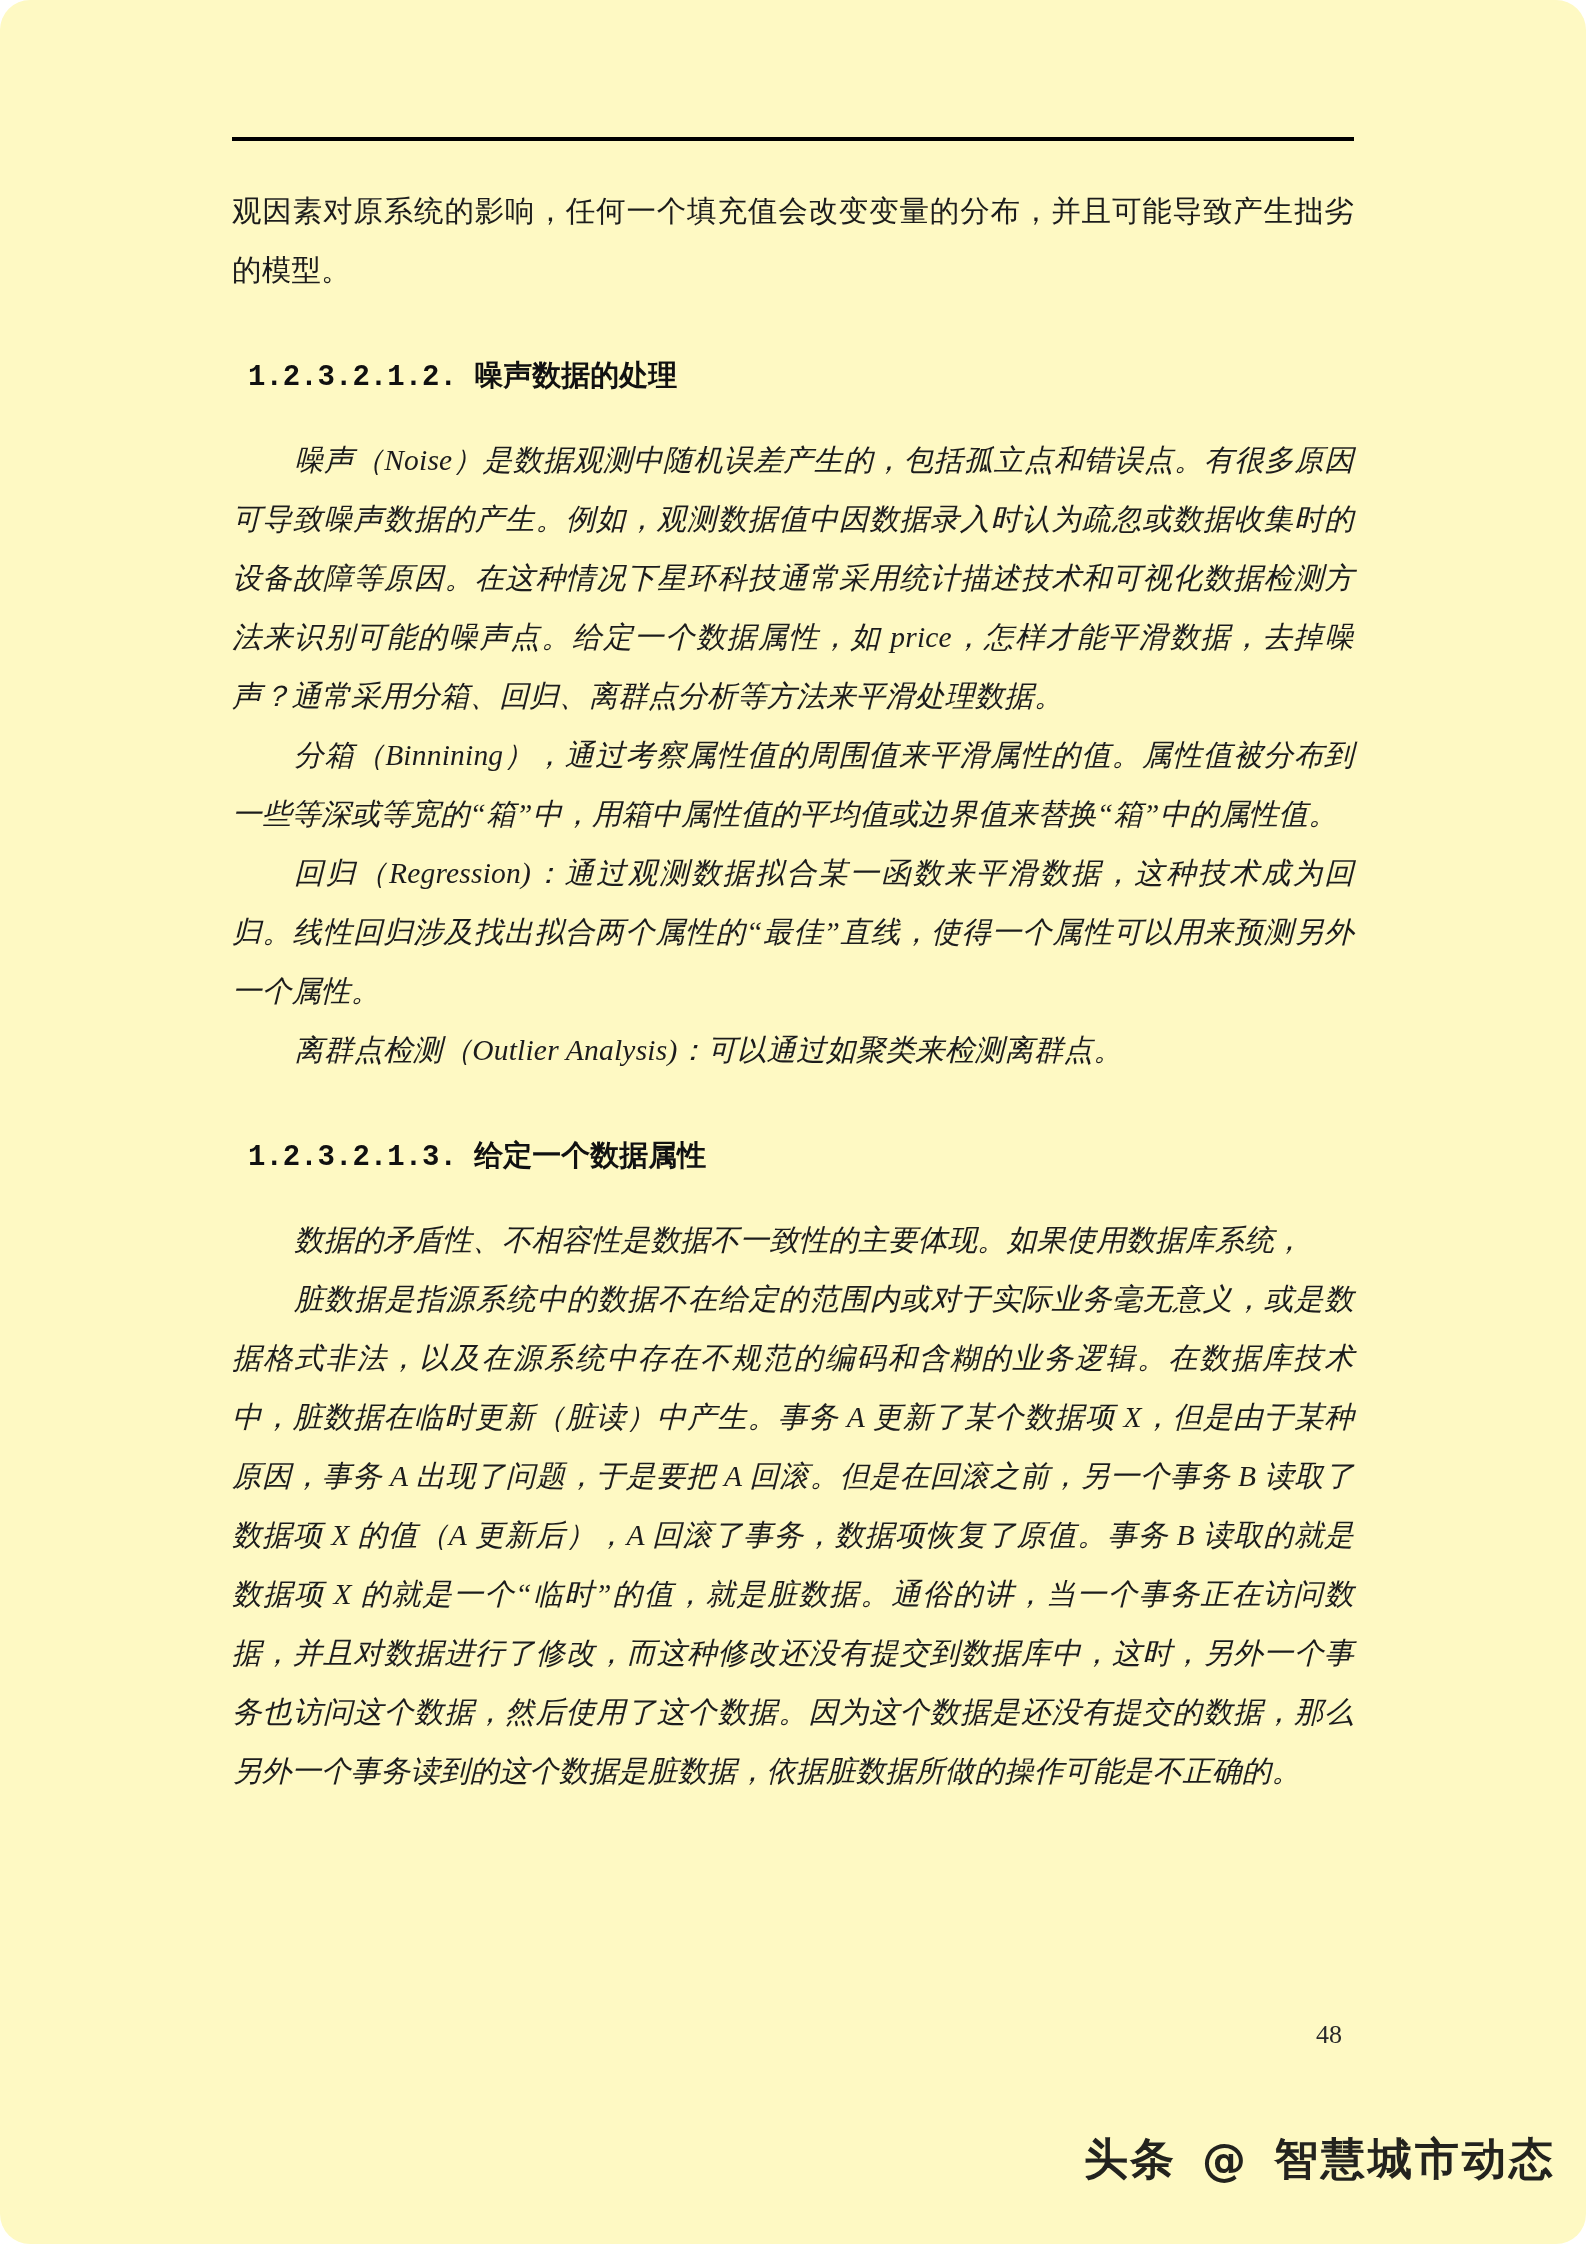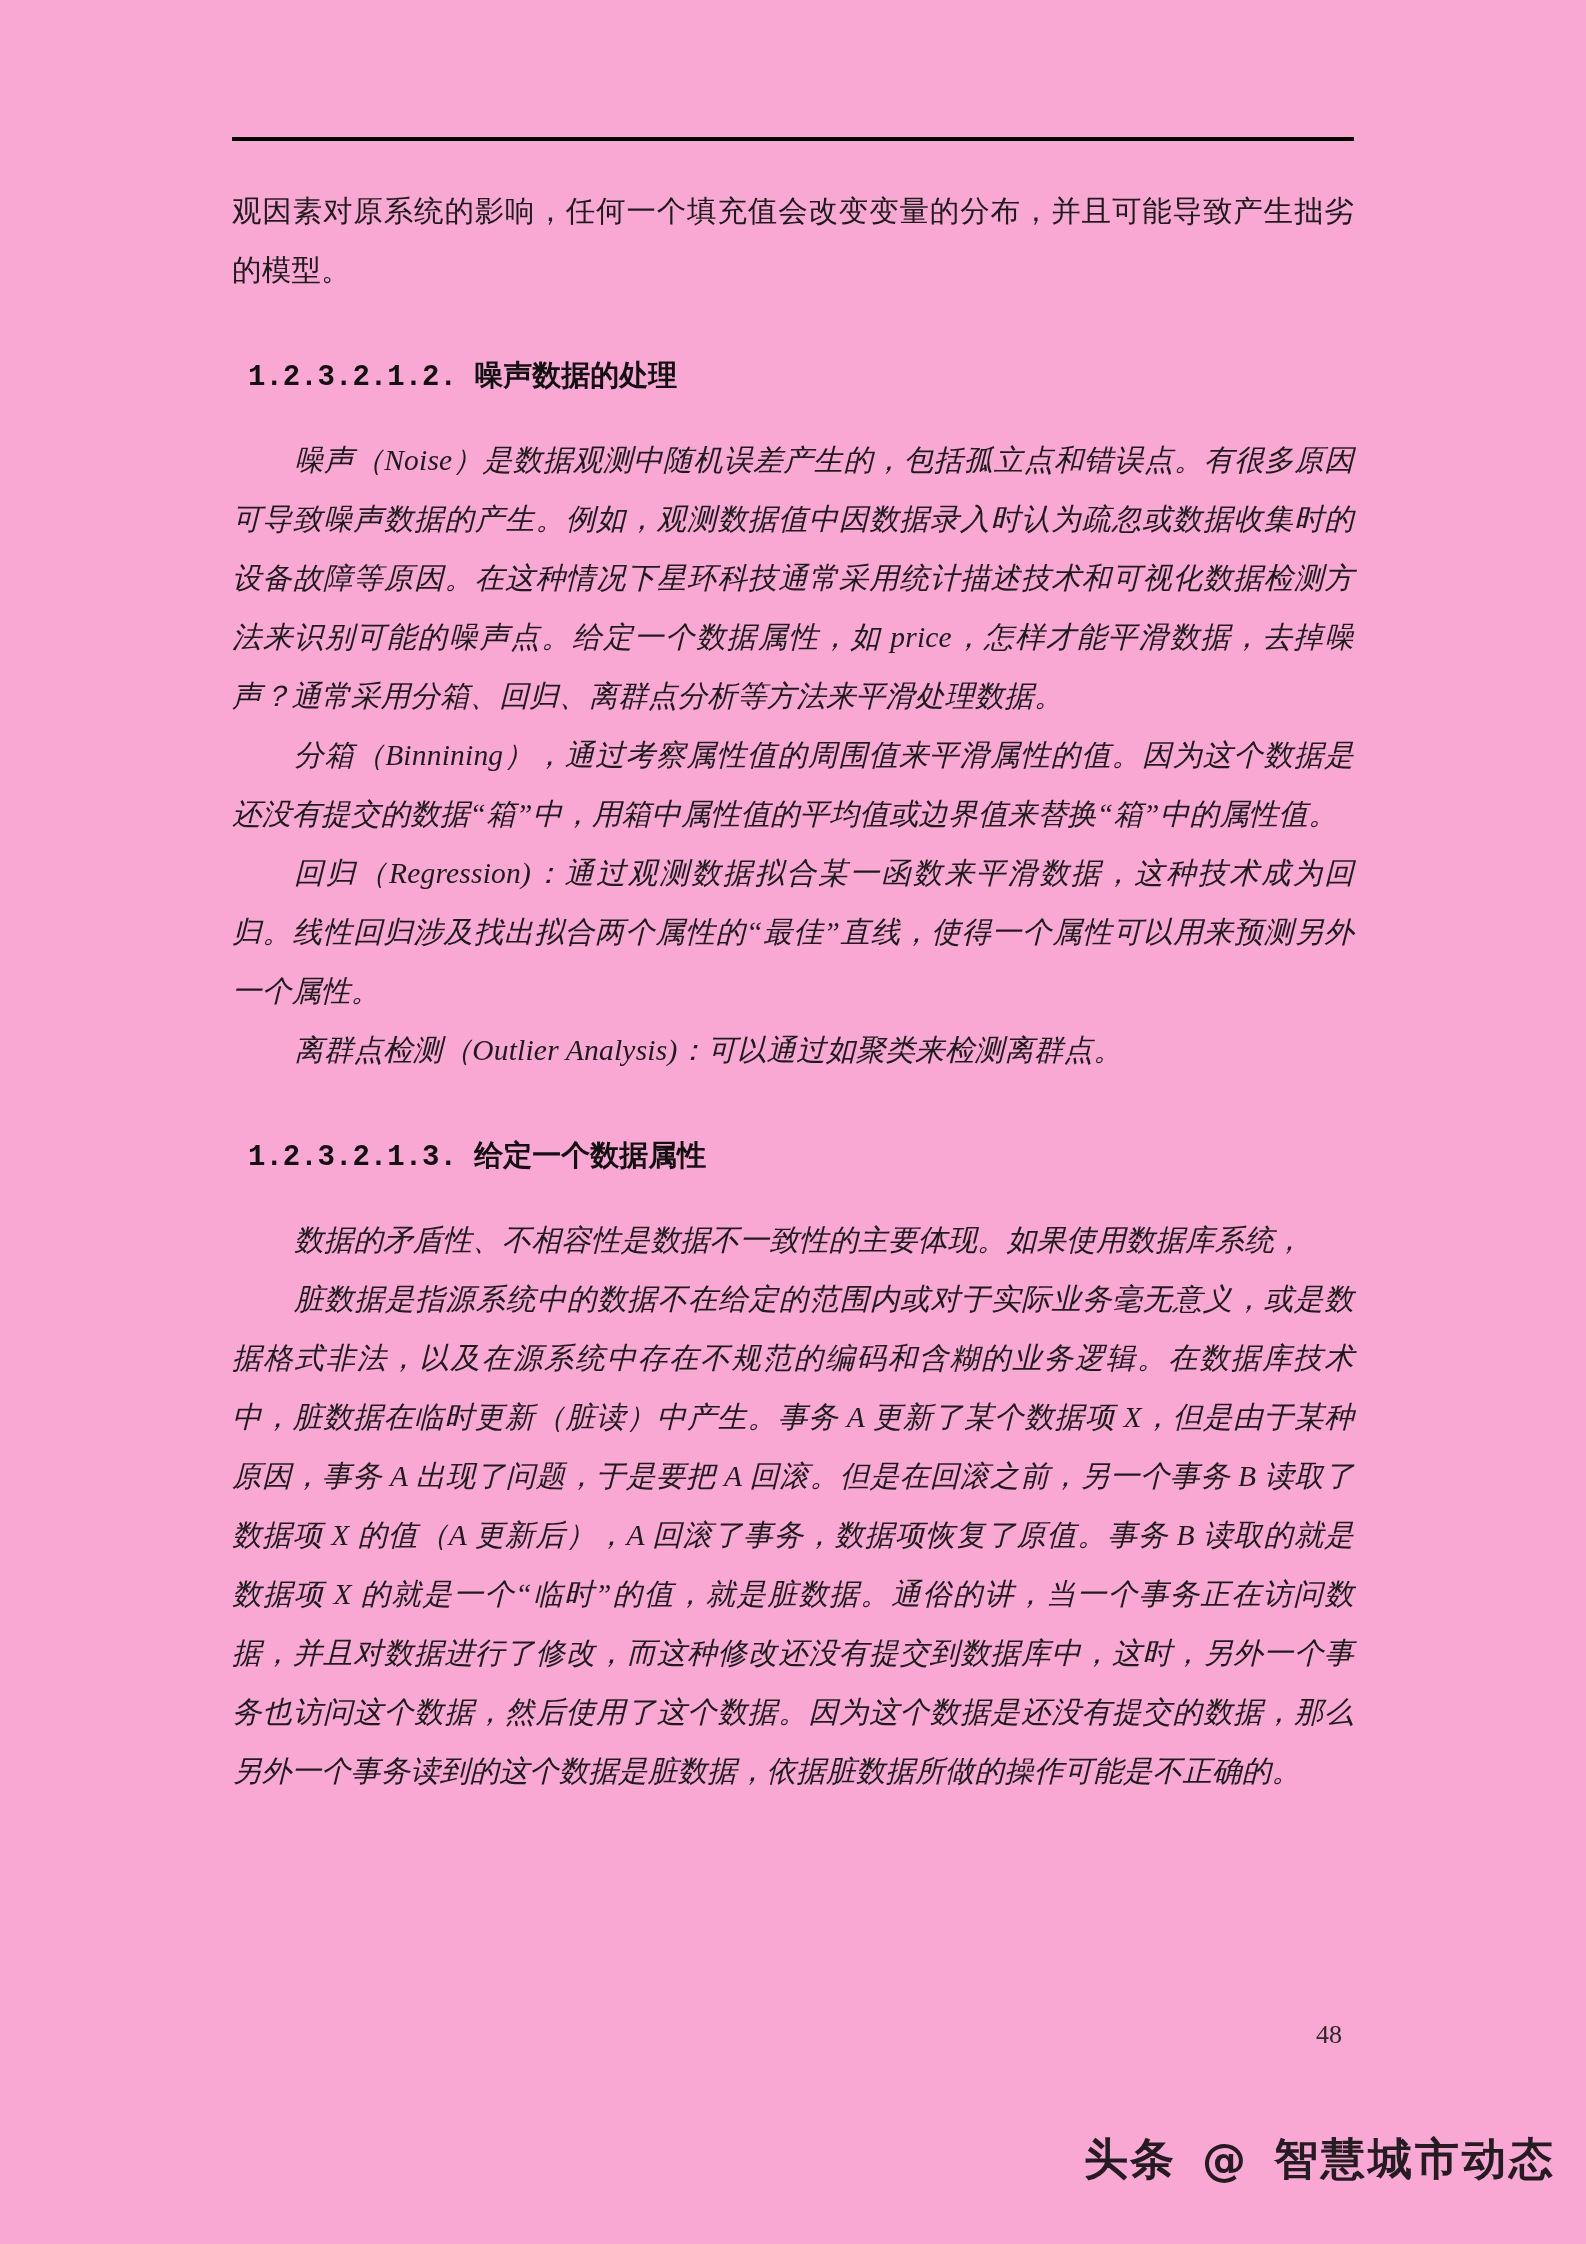--- a/index.html
+++ b/index.html
@@ -4,24 +4,25 @@
 <style>
   html, body {
     margin: 0;
     padding: 0;
     background: #ffffff;
   }
   .page {
     position: relative;
     width: 1586px;
     height: 2244px;
-    background: #f9a8d4;
+    background: #fef9c3;
     overflow: hidden;
     font-family: "Liberation Serif", "DejaVu Serif", serif;
     color: #1a1a1a;
+    border-radius: 30px;
   }
   .header-rule {
     position: absolute;
     left: 232px;
     top: 137px;
     width: 1122px;
     height: 4px;
     background: #000000;
   }
   .body-block {
@@ -96,21 +97,21 @@
   <div class="body-block">
 
     <p class="para">观因素对原系统的影响，任何一个填充值会改变变量的分布，并且可能导致产生拙劣的模型。</p>
 
     <div class="gap-before-heading"></div>
     <h3 class="heading">1.2.3.2.1.2. 噪声数据的处理</h3>
     <div class="gap-after-heading"></div>
 
     <p class="para indent">噪声（Noise）是数据观测中随机误差产生的，包括孤立点和错误点。有很多原因可导致噪声数据的产生。例如，观测数据值中因数据录入时认为疏忽或数据收集时的设备故障等原因。在这种情况下星环科技通常采用统计描述技术和可视化数据检测方法来识别可能的噪声点。给定一个数据属性，如 price，怎样才能平滑数据，去掉噪声？通常采用分箱、回归、离群点分析等方法来平滑处理数据。</p>
 
-    <p class="para indent">分箱（Binnining），通过考察属性值的周围值来平滑属性的值。因为这个数据是还没有提交的数据“箱”中，用箱中属性值的平均值或边界值来替换“箱”中的属性值。</p>
+    <p class="para indent">分箱（Binnining），通过考察属性值的周围值来平滑属性的值。属性值被分布到一些等深或等宽的“箱”中，用箱中属性值的平均值或边界值来替换“箱”中的属性值。</p>
 
     <p class="para indent">回归（Regression)：通过观测数据拟合某一函数来平滑数据，这种技术成为回归。线性回归涉及找出拟合两个属性的“最佳”直线，使得一个属性可以用来预测另外一个属性。</p>
 
     <p class="para indent">离群点检测（Outlier Analysis)：可以通过如聚类来检测离群点。</p>
 
     <div class="gap-before-heading"></div>
     <h3 class="heading">1.2.3.2.1.3. 给定一个数据属性</h3>
     <div class="gap-after-heading"></div>
 
     <p class="para indent">数据的矛盾性、不相容性是数据不一致性的主要体现。如果使用数据库系统，</p>

